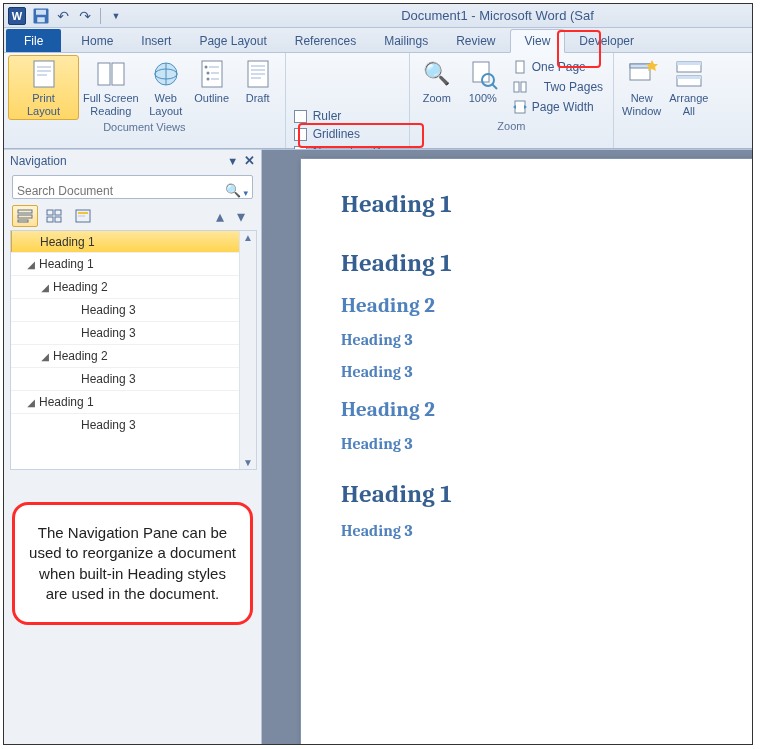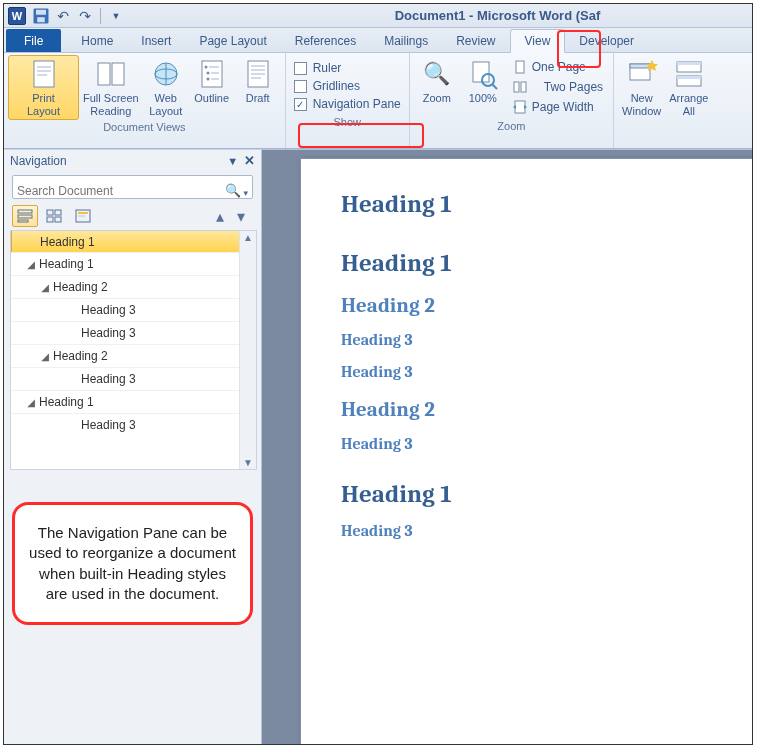--- a/index.html
+++ b/index.html
@@ -4,21 +4,21 @@
 <style>
   * { box-sizing: border-box; margin: 0; padding: 0; font-family: "Segoe UI", Tahoma, sans-serif; }
   body { background: #fff; width: 760px; height: 749px; overflow: hidden; position: relative; }
   .app { width: 750px; height: 742px; border: 1px solid #333; background: #fff; position: relative; margin:3px;}
 
   
   .titlebar { height: 24px; background: linear-gradient(#e8edf5,#dce5f0); display: flex; align-items: center; padding: 0 4px; border-bottom: 1px solid #b5c4d9; }
   .word-icon { width: 18px; height: 18px; background:#2a5699; border:1px solid #1a3a6a; border-radius:2px; display:flex; align-items:center; justify-content:center; color:#fff; font-weight:bold; font-size:11px; margin-right:4px;}
   .qat-btn { width:20px; height:20px; display:flex; align-items:center; justify-content:center; color:#3a5a8a; font-size:14px; cursor:pointer; margin:0 1px;}
   .qat-sep { width:1px; height:16px; background:#a0b0c8; margin:0 4px;}
-  .title-text { flex:1; text-align:center; color:#3a5a8a; font-size:13px; white-space:nowrap; padding-left:120px;font-weight:bold;}
+  .title-text { flex:1; text-align:center; color:#3a5a8a; font-size:13px; white-space:nowrap; padding-left:120px;}
 
   
   .ribbon-tabs { height:25px; background:linear-gradient(#e8edf5,#dce5f0); display:flex; align-items:flex-end; padding-left:2px; border-bottom:1px solid #b5c4d9;}
   .tab { padding:4px 14px; font-size:12px; color:#3a5a8a; cursor:pointer; position:relative; }
   .tab.file { background:#1a5ba8; color:#fff; border-radius:2px 2px 0 0; padding:4px 18px; margin-right:6px; height:23px; display:flex; align-items:center;}
   .tab.active { background:#f5f8fc; border:1px solid #b5c4d9; border-bottom:1px solid #f5f8fc; border-radius:3px 3px 0 0; margin-bottom:-1px; padding-bottom:4px;}
 
   
   .ribbon-body { height:96px; background:linear-gradient(#f5f8fc,#e5ecf5); display:flex; border-bottom:1px solid #a5b7ce;}
   .group { display:flex; flex-direction:column; border-right:1px solid #c8d4e4; padding:2px 4px 0 4px;}
@@ -171,21 +171,21 @@
                 <rect x="9" y="19" width="10" height="2" fill="#cfdaea"></rect>
               </svg>
             </div>
           <div class="lbl">Draft</div>
         </div>
       </div>
       <div class="group-label">Document Views</div>
     </div>
 
     <div class="group">
-      <div class="group-content" style="flex-direction:column; padding-top:4px;">
+      <div class="group-content" style="flex-direction:column; padding-top:4px;margin-top:48px;">
         <label class="chk-row">
             <span class="chk"></span>
             <span>Ruler</span>
           </label>
         <label class="chk-row">
             <span class="chk"></span>
             <span>Gridlines</span>
           </label>
         <label class="chk-row">
             <span class="chk">✓</span>

